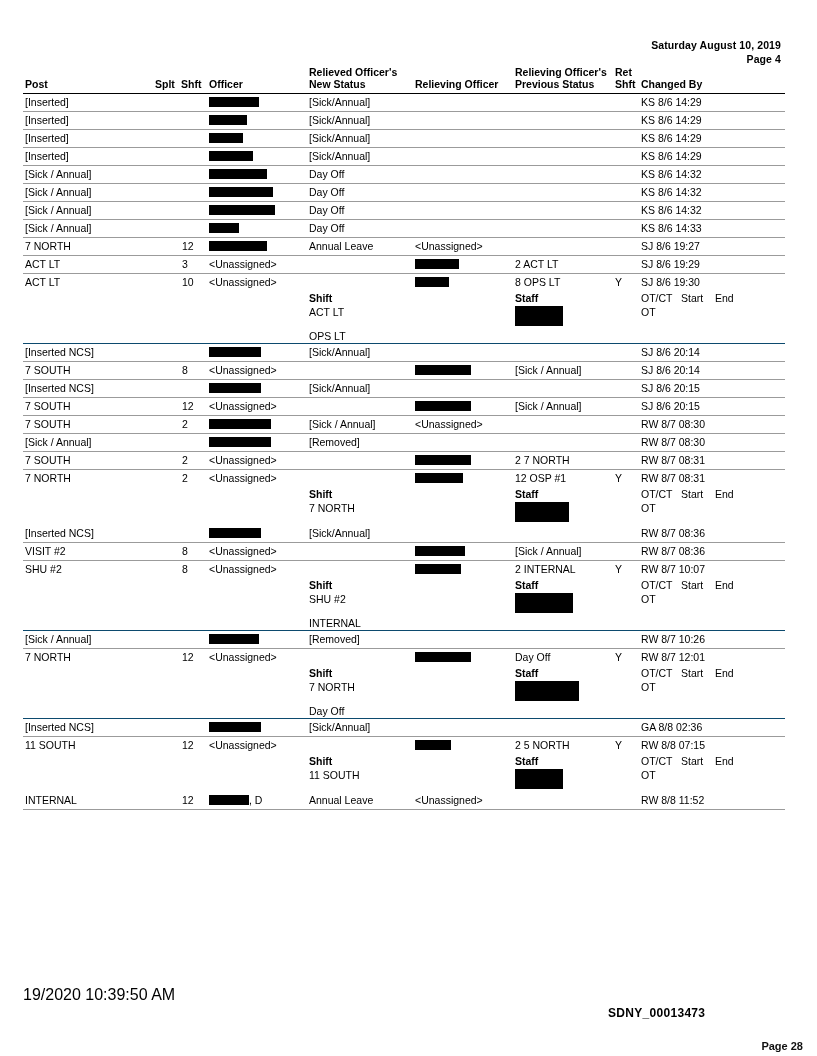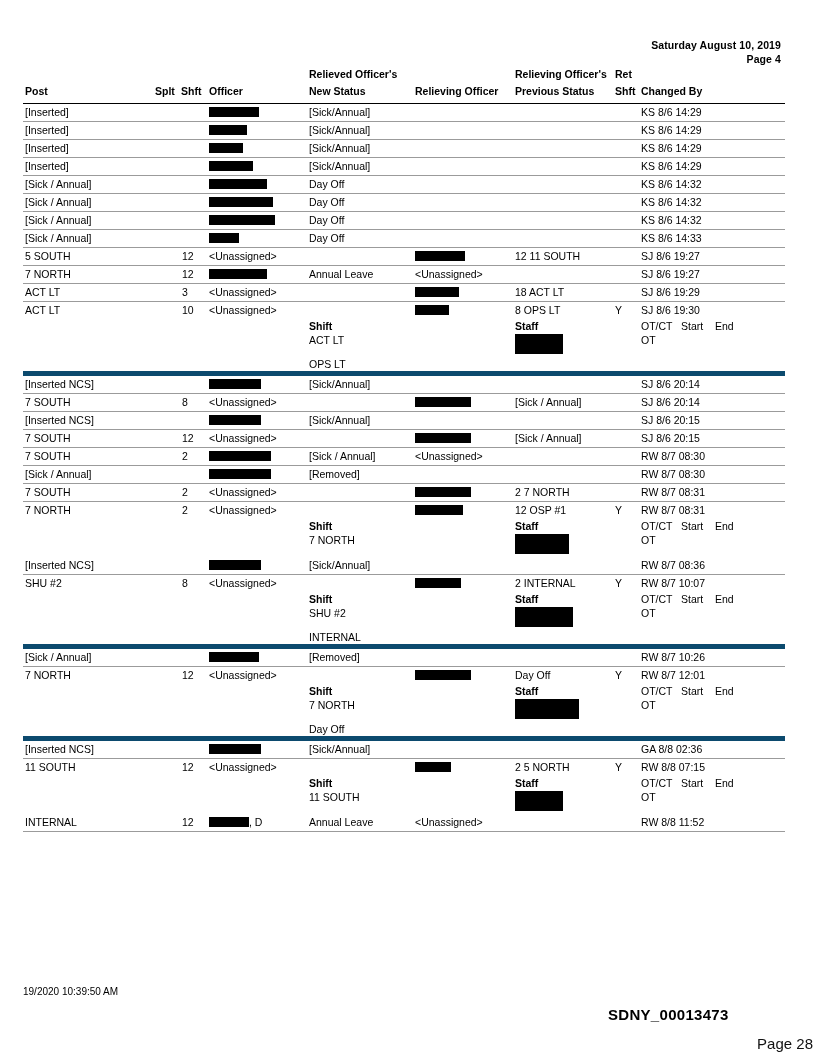--- a/index.html
+++ b/index.html
@@ -57,36 +57,36 @@
   table.grid col.c-prevst { width: 100px; }
   table.grid col.c-ret    { width: 26px; }
   table.grid col.c-chg    { width: 144px; }
 
   thead th {
     font-size: 10.5px;
     font-weight: bold;
     text-align: left;
     vertical-align: bottom;
     padding: 0 0 3px 0;
-    line-height: 17px;
+    line-height: 12px;
     white-space: pre-line;
   }
   thead tr.header-row th { border-bottom: 1.6px solid #000; }
   thead th.h-post { padding-left: 2px; }
 
   tbody td {
     font-size: 10.5px;
     padding: 2px 0 3px 0;
     vertical-align: top;
     line-height: 12px;
     border-bottom: 1px solid #9b9b9b;
   }
   tbody tr.no-rule td { border-bottom: none; }
   tbody tr.sub-row td { border-bottom: none; padding-top: 1px; padding-bottom: 1px; }
-  tbody tr.sub-last td { border-bottom: 5px solid #0c4a6e; }
+  tbody tr.sub-last td { border-bottom: 1px solid #0c4a6e; }
 
   td.post { padding-left: 2px; }
   td.splt { text-align: left; padding-left: 2px; }
   td.shft { text-align: left; padding-left: 1px; }
 
   .redact {
     display: inline-block;
     background: #000;
     height: 10px;
     vertical-align: -1px;
@@ -99,36 +99,37 @@
   }
   .bold { font-weight: normal; }
   .sub-label { font-weight: bold; }
   .otct { white-space: pre; }
 
   
   .footer-left {
     position: absolute;
     left: 23px;
     top: 986px;
-    font-size: 10px;
+    font-size: 16px;
   }
   .footer-bates {
     position: absolute;
     left: 608px;
     top: 1006px;
-    font-size: 15px;
+    font-size: 12px;
     font-weight: bold;
     letter-spacing: 0.3px;
   }
   .footer-page {
     position: absolute;
-    right: 4px;
+    right: 14px;
     bottom: 4px;
-    font-size: 15px;
+    font-size: 11px;
     color: #111;
+    font-weight: bold;
   }
 </style>
 </head>
 <body>
 
 <div class="page">
 
   <div class="doc-header">
     <div>Saturday August 10, 2019</div>
     <div>Page 4</div>
@@ -246,49 +247,38 @@
             <td class="splt"></td>
             <td class="shft"></td>
             <td><span class="redact" style="width: 30px;"></span></td>
             <td>Day Off</td>
             <td></td>
             <td></td>
             <td></td>
             <td>KS 8/6 14:33</td>
           </tr>
           <tr>
-            <td class="post">5 SOUTH</td>
-            <td class="splt"></td>
-            <td class="shft">12</td>
-            <td>&lt;Unassigned&gt;</td>
-            <td></td>
-            <td><span class="redact" style="width: 50px;"></span></td>
-            <td>12 11 SOUTH</td>
-            <td></td>
-            <td>SJ 8/6 19:27</td>
-          </tr>
-          <tr>
             <td class="post">7 NORTH</td>
             <td class="splt"></td>
             <td class="shft">12</td>
             <td><span class="redact" style="width: 58px;"></span></td>
             <td>Annual Leave</td>
             <td>&lt;Unassigned&gt;</td>
             <td></td>
             <td></td>
             <td>SJ 8/6 19:27</td>
           </tr>
           <tr>
             <td class="post">ACT LT</td>
             <td class="splt"></td>
             <td class="shft">3</td>
             <td>&lt;Unassigned&gt;</td>
             <td></td>
             <td><span class="redact" style="width: 44px;"></span></td>
-            <td>18 ACT LT</td>
+            <td>2 ACT LT</td>
             <td></td>
             <td>SJ 8/6 19:29</td>
           </tr>
           <tr class="no-rule">
             <td class="post">ACT LT</td>
             <td class="splt"></td>
             <td class="shft">10</td>
             <td>&lt;Unassigned&gt;</td>
             <td></td>
             <td><span class="redact" style="width: 34px;"></span></td>
@@ -443,20 +433,31 @@
             <td class="post">[Inserted NCS]</td>
             <td class="splt"></td>
             <td class="shft"></td>
             <td><span class="redact" style="width: 52px;"></span></td>
             <td>[Sick/Annual]</td>
             <td></td>
             <td></td>
             <td></td>
             <td>RW 8/7 08:36</td>
           </tr>
+          <tr>
+            <td class="post">VISIT #2</td>
+            <td class="splt"></td>
+            <td class="shft">8</td>
+            <td>&lt;Unassigned&gt;</td>
+            <td></td>
+            <td><span class="redact" style="width: 50px;"></span></td>
+            <td>[Sick / Annual]</td>
+            <td></td>
+            <td>RW 8/7 08:36</td>
+          </tr>
           <tr class="no-rule">
             <td class="post">SHU #2</td>
             <td class="splt"></td>
             <td class="shft">8</td>
             <td>&lt;Unassigned&gt;</td>
             <td></td>
             <td><span class="redact" style="width: 46px;"></span></td>
             <td>2 INTERNAL</td>
             <td>Y</td>
             <td>RW 8/7 10:07</td>

